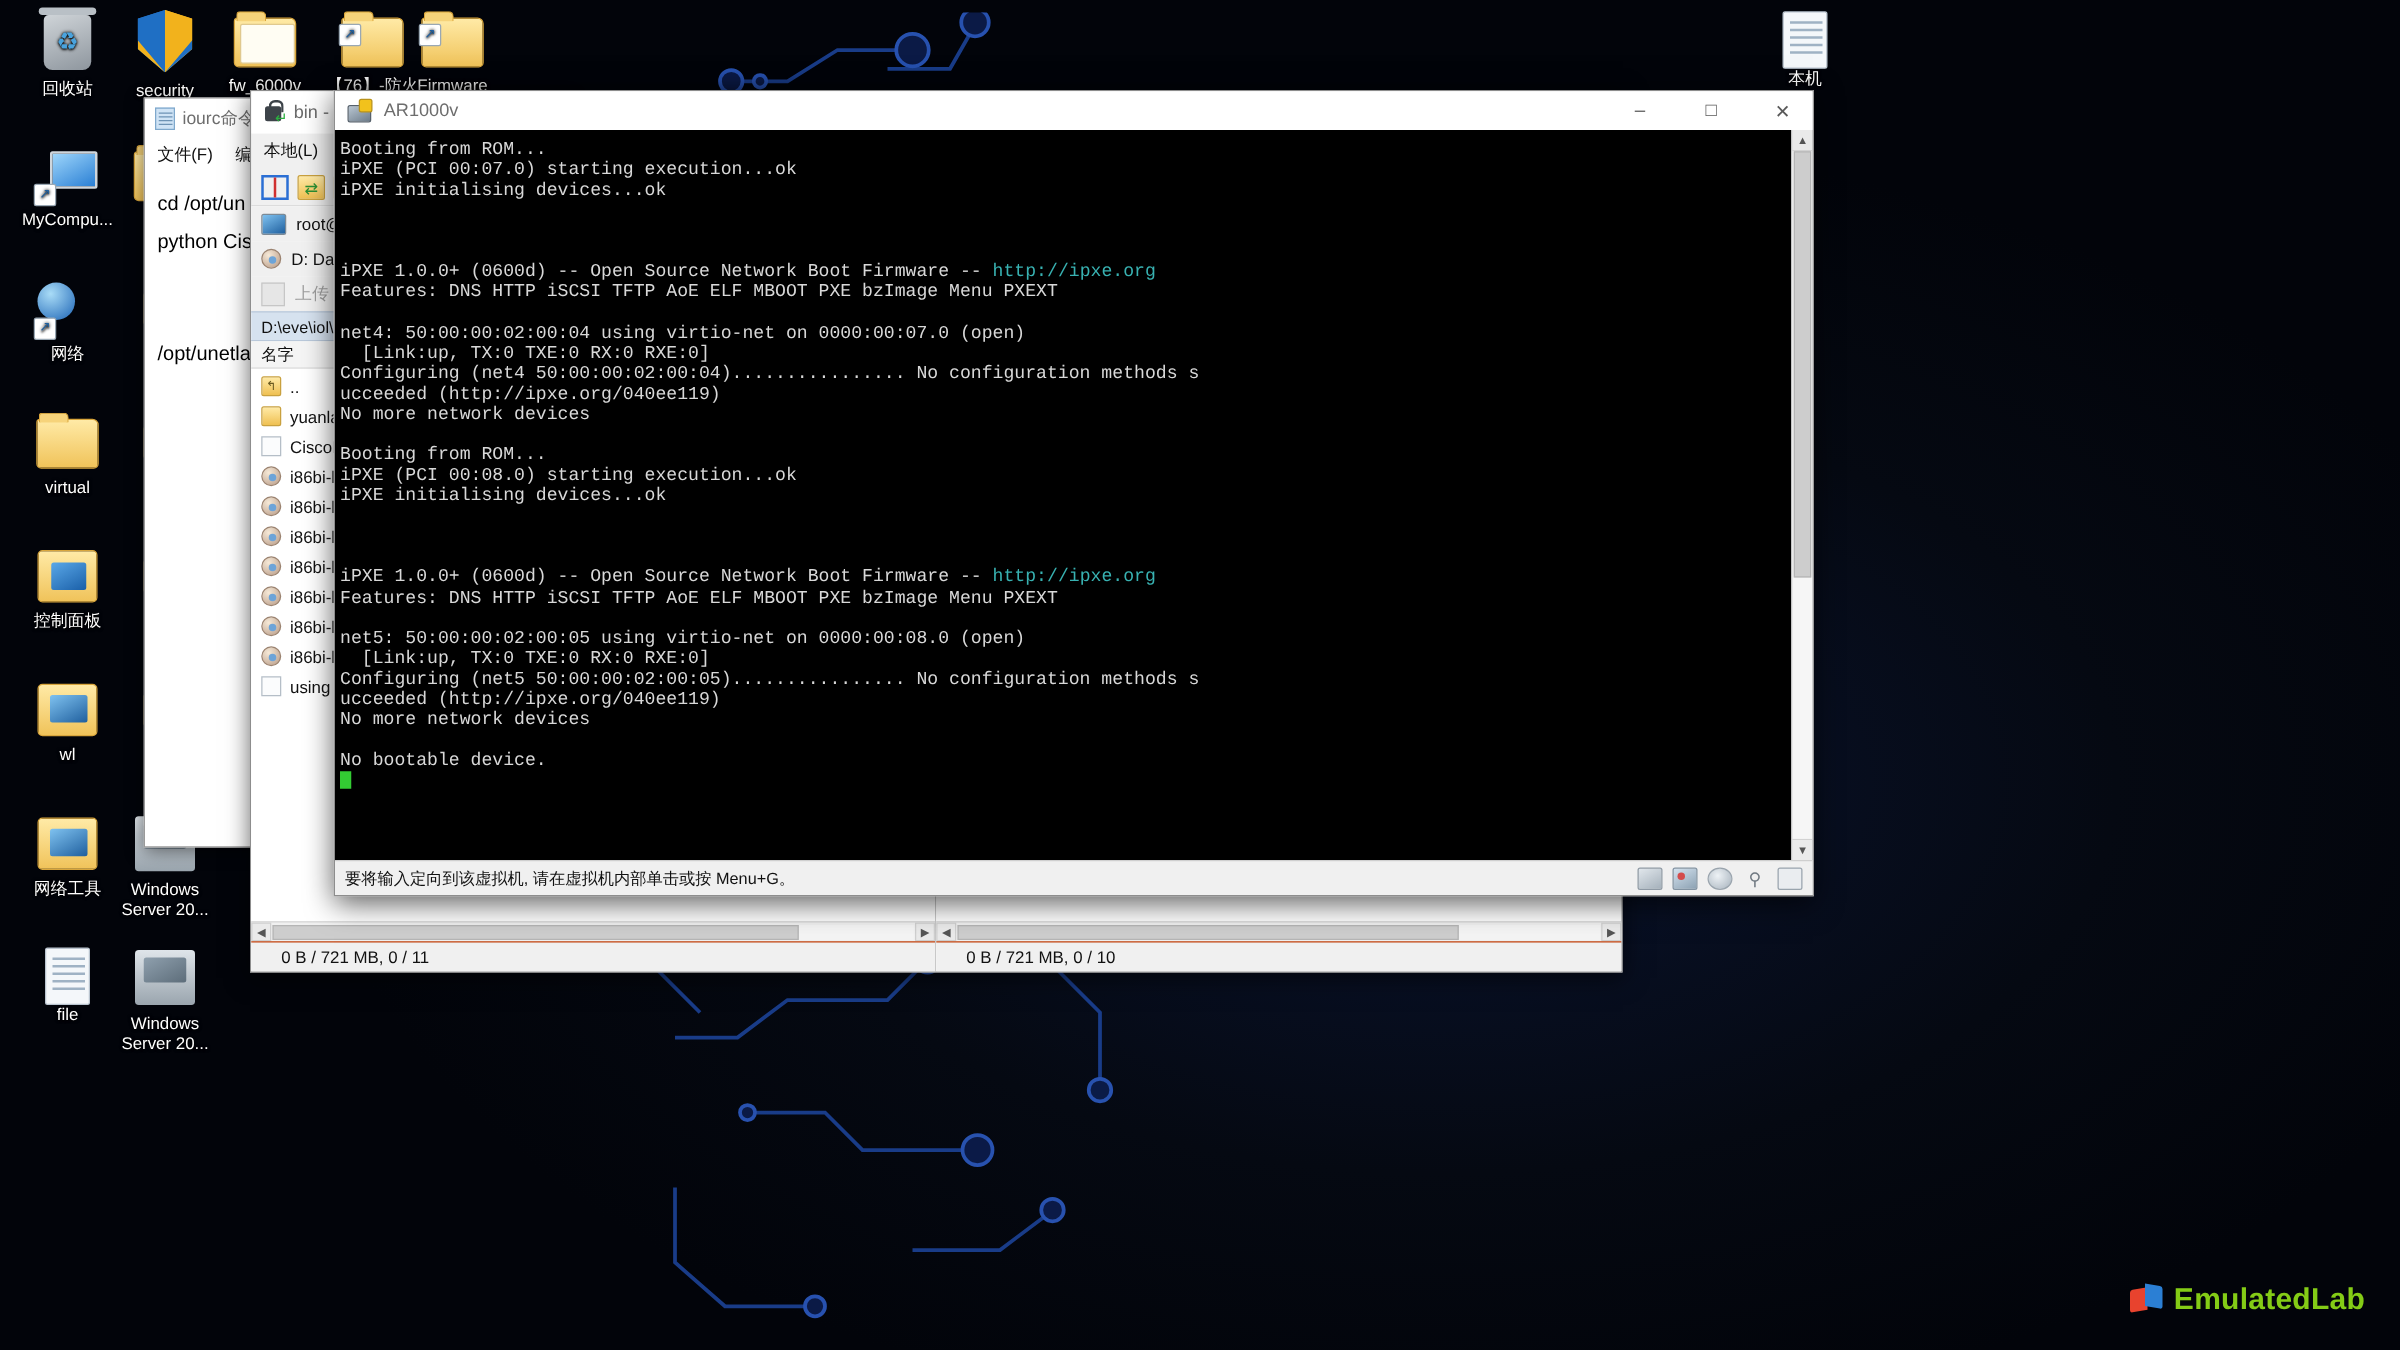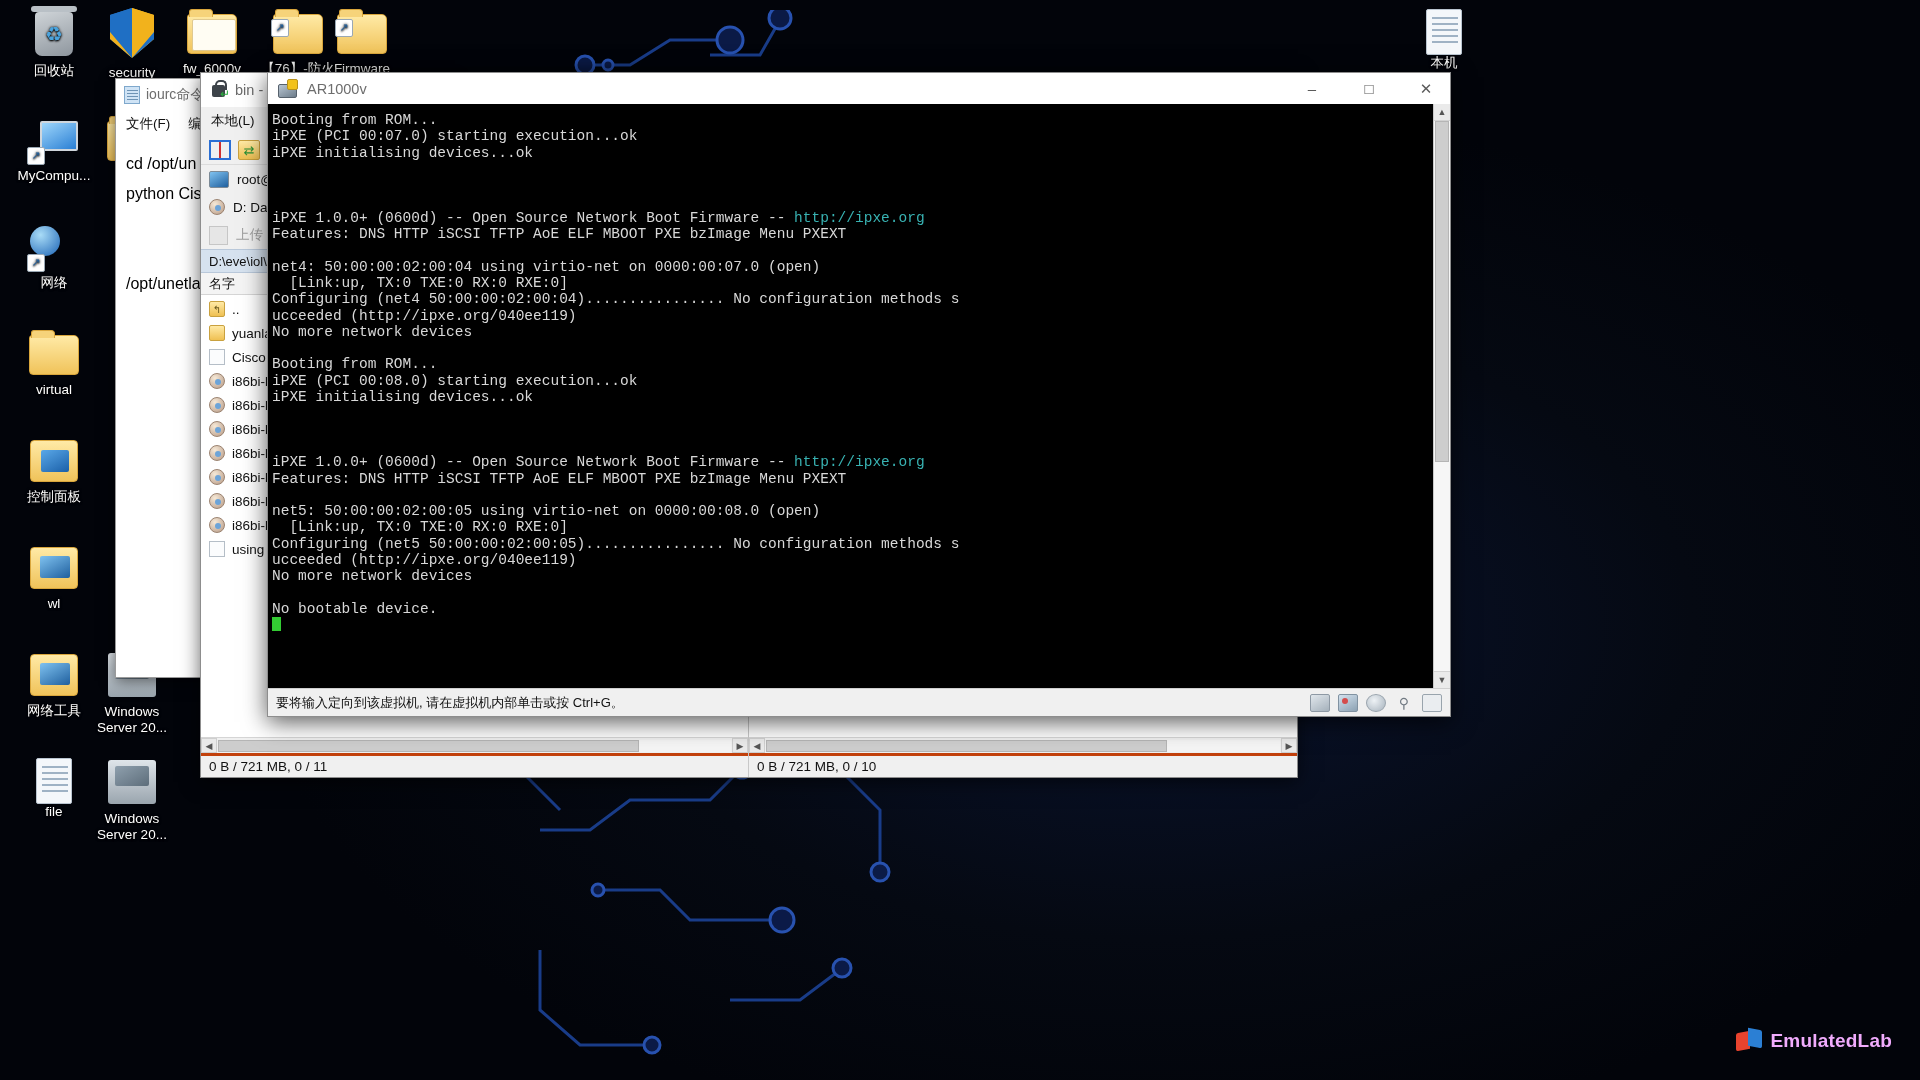--- a/index.html
+++ b/index.html
@@ -155,22 +155,22 @@
   .fi.file{background:#fbfcfd;border:1px solid #b5bec7;}
   .fi.disk{border-radius:50%;background:radial-gradient(circle at 35% 30%,#f6e9d7,#b79a86);border:1px solid #9b8370;}
   .fi.disk:after{content:"";position:absolute;left:5px;top:5px;width:6px;height:6px;border-radius:50%;background:#6da4d8;}
 
   .pane-scroll { height:16px; background:#f0f0f0; border-top:1px solid #d5d5d5;
                  display:flex; align-items:center; }
   .pane-scroll .arrow{width:16px;height:15px;font-size:9px;text-align:center;line-height:15px;color:#555;background:#eaeaea;border:1px solid #cfcfcf;}
   .pane-scroll .track{flex:1;height:12px;background:#f4f4f4;margin:0 1px;position:relative;}
   .pane-scroll .thumb{position:absolute;left:0;top:0;height:12px;background:#cdcdcd;border:1px solid #b5b5b5;}
 
-  .pane-status { height:24px; background:#f0f0f0; display:flex; align-items:center; padding:0 8px;
-                 font-size:13.5px; color:#111; border-top:3px solid #c2410c;}
+  .pane-status { height:24px; background:#f0f0f0; display:flex; align-items:center; padding:0 24px;
+                 font-size:13.5px; color:#111; border-top:1px solid #c2410c;}
 
   #winscp .ws-statusbar { height:30px; background:#f0f0f0; border-top:1px solid #cfcfcf;
                  display:flex; align-items:center; justify-content:flex-end; gap:14px; padding:0 10px;
                  font-size:13.5px; color:#111;}
   .sb-lock{width:16px;height:17px;background:#f4c22b;border:1px solid #b98f12;border-radius:2px;position:relative;}
   .sb-lock:after{content:"";position:absolute;left:4px;top:-4px;width:7px;height:6px;border:2px solid #b98f12;border-bottom:none;border-radius:4px 4px 0 0;}
   .sb-net{width:18px;height:15px;background:linear-gradient(150deg,#9fb8cc,#56707f);border-radius:2px;}
 
   
   #vmwin {
@@ -208,21 +208,21 @@
   .vst-ico{width:20px;height:18px;position:relative;opacity:.85;}
   .vst-ico.disk{background:linear-gradient(150deg,#dfe6ec,#98a6b2);border:1px solid #7e8b97;border-radius:2px;}
   .vst-ico.net{background:linear-gradient(150deg,#cfe0ef,#7b94a8);border:1px solid #6e8294;border-radius:2px;}
   .vst-ico.net:after{content:"";position:absolute;left:3px;top:3px;width:6px;height:6px;background:#d03030;border-radius:50%;}
   .vst-ico.cd{border-radius:50%;border:1px solid #8b97a2;background:radial-gradient(circle at 40% 35%,#eef3f7,#9aa8b4);}
   .vst-ico.usb:after{content:"⚲";position:absolute;inset:0;text-align:center;line-height:18px;color:#5b6670;font-size:14px;}
   .vst-ico.sh{background:#e9edf1;border:1px solid #8b97a2;border-radius:2px;}
 
   
   #watermark{position:absolute;right:28px;bottom:26px;display:flex;align-items:center;gap:9px;
-    color:#f0abfc;font-size:19px;font-weight:bold;letter-spacing:.2px;}
+    color:#84cc16;font-size:24px;font-weight:bold;letter-spacing:.2px;}
   #watermark .wm-mark{width:26px;height:26px;position:relative;}
   #watermark .wm-mark:before{content:"";position:absolute;left:0;top:4px;width:14px;height:18px;
     background:#e8432e;border-radius:2px 0 0 2px;transform:skewY(-10deg);}
   #watermark .wm-mark:after{content:"";position:absolute;right:0;top:1px;width:14px;height:18px;
     background:#2b7fd4;border-radius:0 2px 2px 0;transform:skewY(10deg);}
 </style>
 </head>
 <body>
 
 <div id="desktop">
@@ -476,21 +476,21 @@
     <div class="vm-vscroll">
       <div class="a">▲</div>
       <div class="tr">
         <div class="th" style="top:0;height:62%"></div>
       </div>
       <div class="a bot">▼</div>
     </div>
   </div>
 
   <div class="vm-status">
-    <span class="txt">要将输入定向到该虚拟机, 请在虚拟机内部单击或按 Ctrl+G。</span>
+    <span class="txt">要将输入定向到该虚拟机, 请在虚拟机内部单击或按 Menu+G。</span>
     <div class="vst-ico disk"></div>
     <div class="vst-ico net"></div>
     <div class="vst-ico cd"></div>
     <div class="vst-ico usb"></div>
     <div class="vst-ico sh"></div>
   </div>
 </div>
 
 <div id="watermark">
   <div class="wm-mark"></div>

